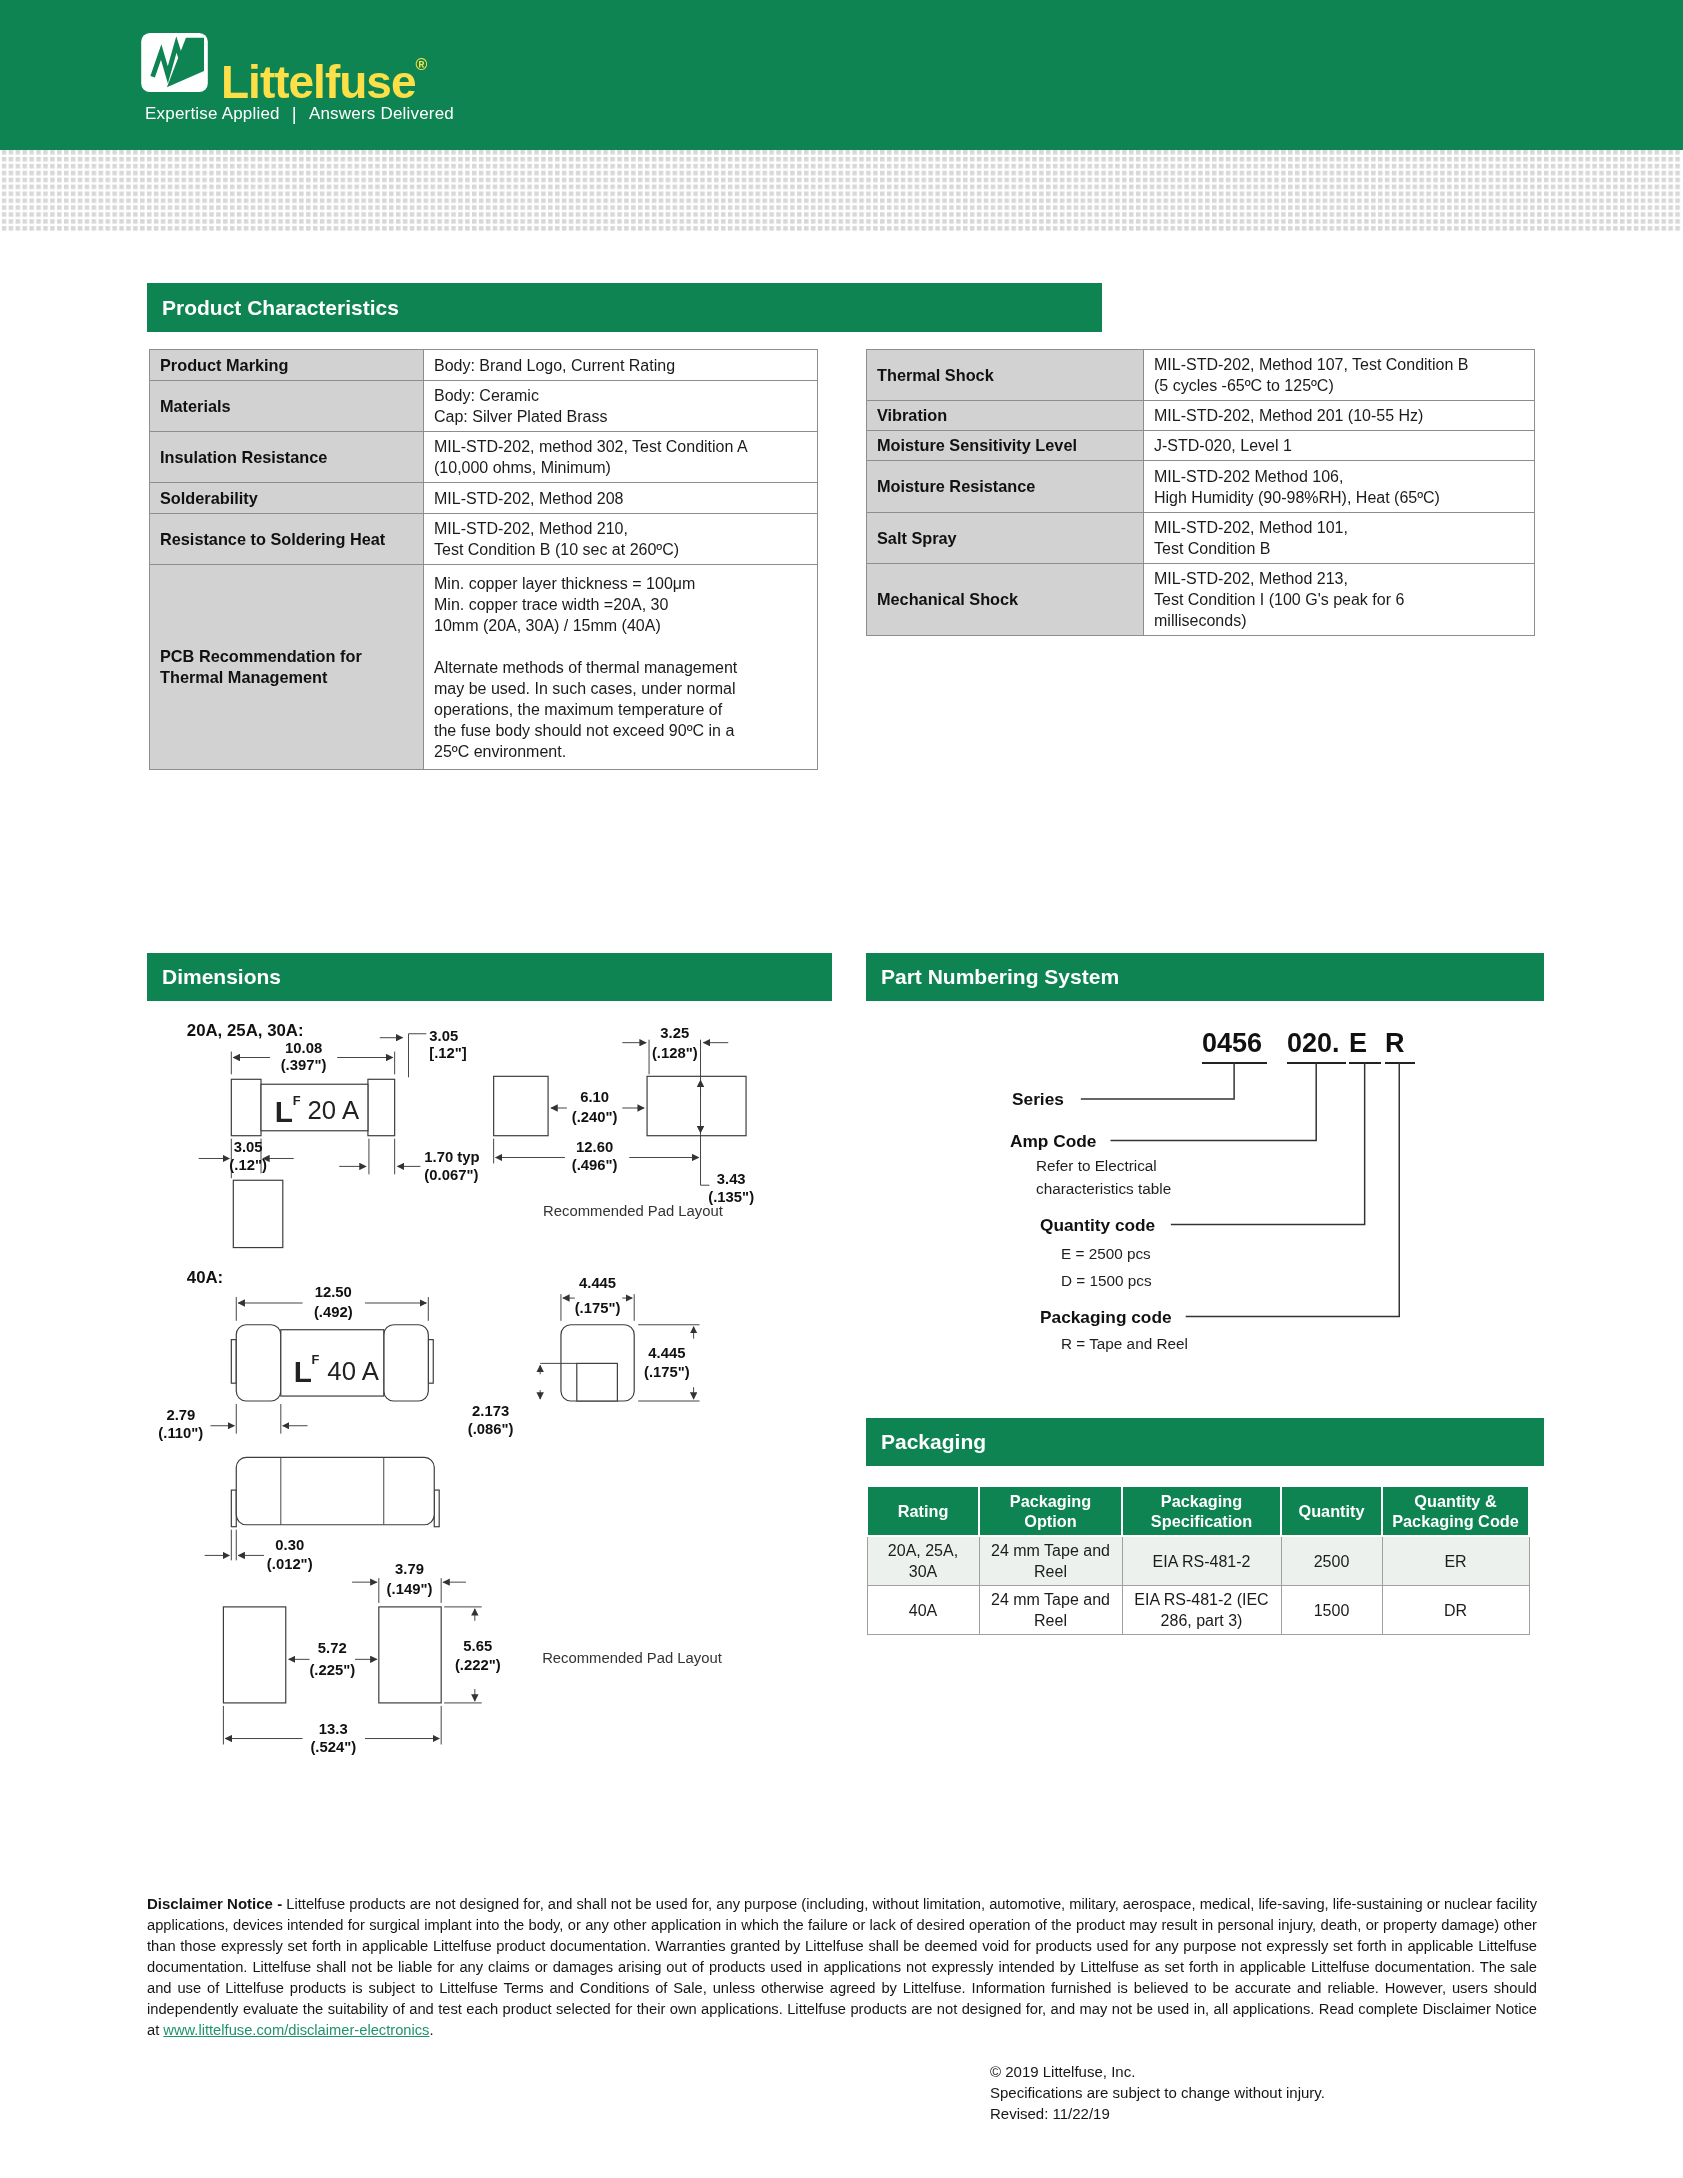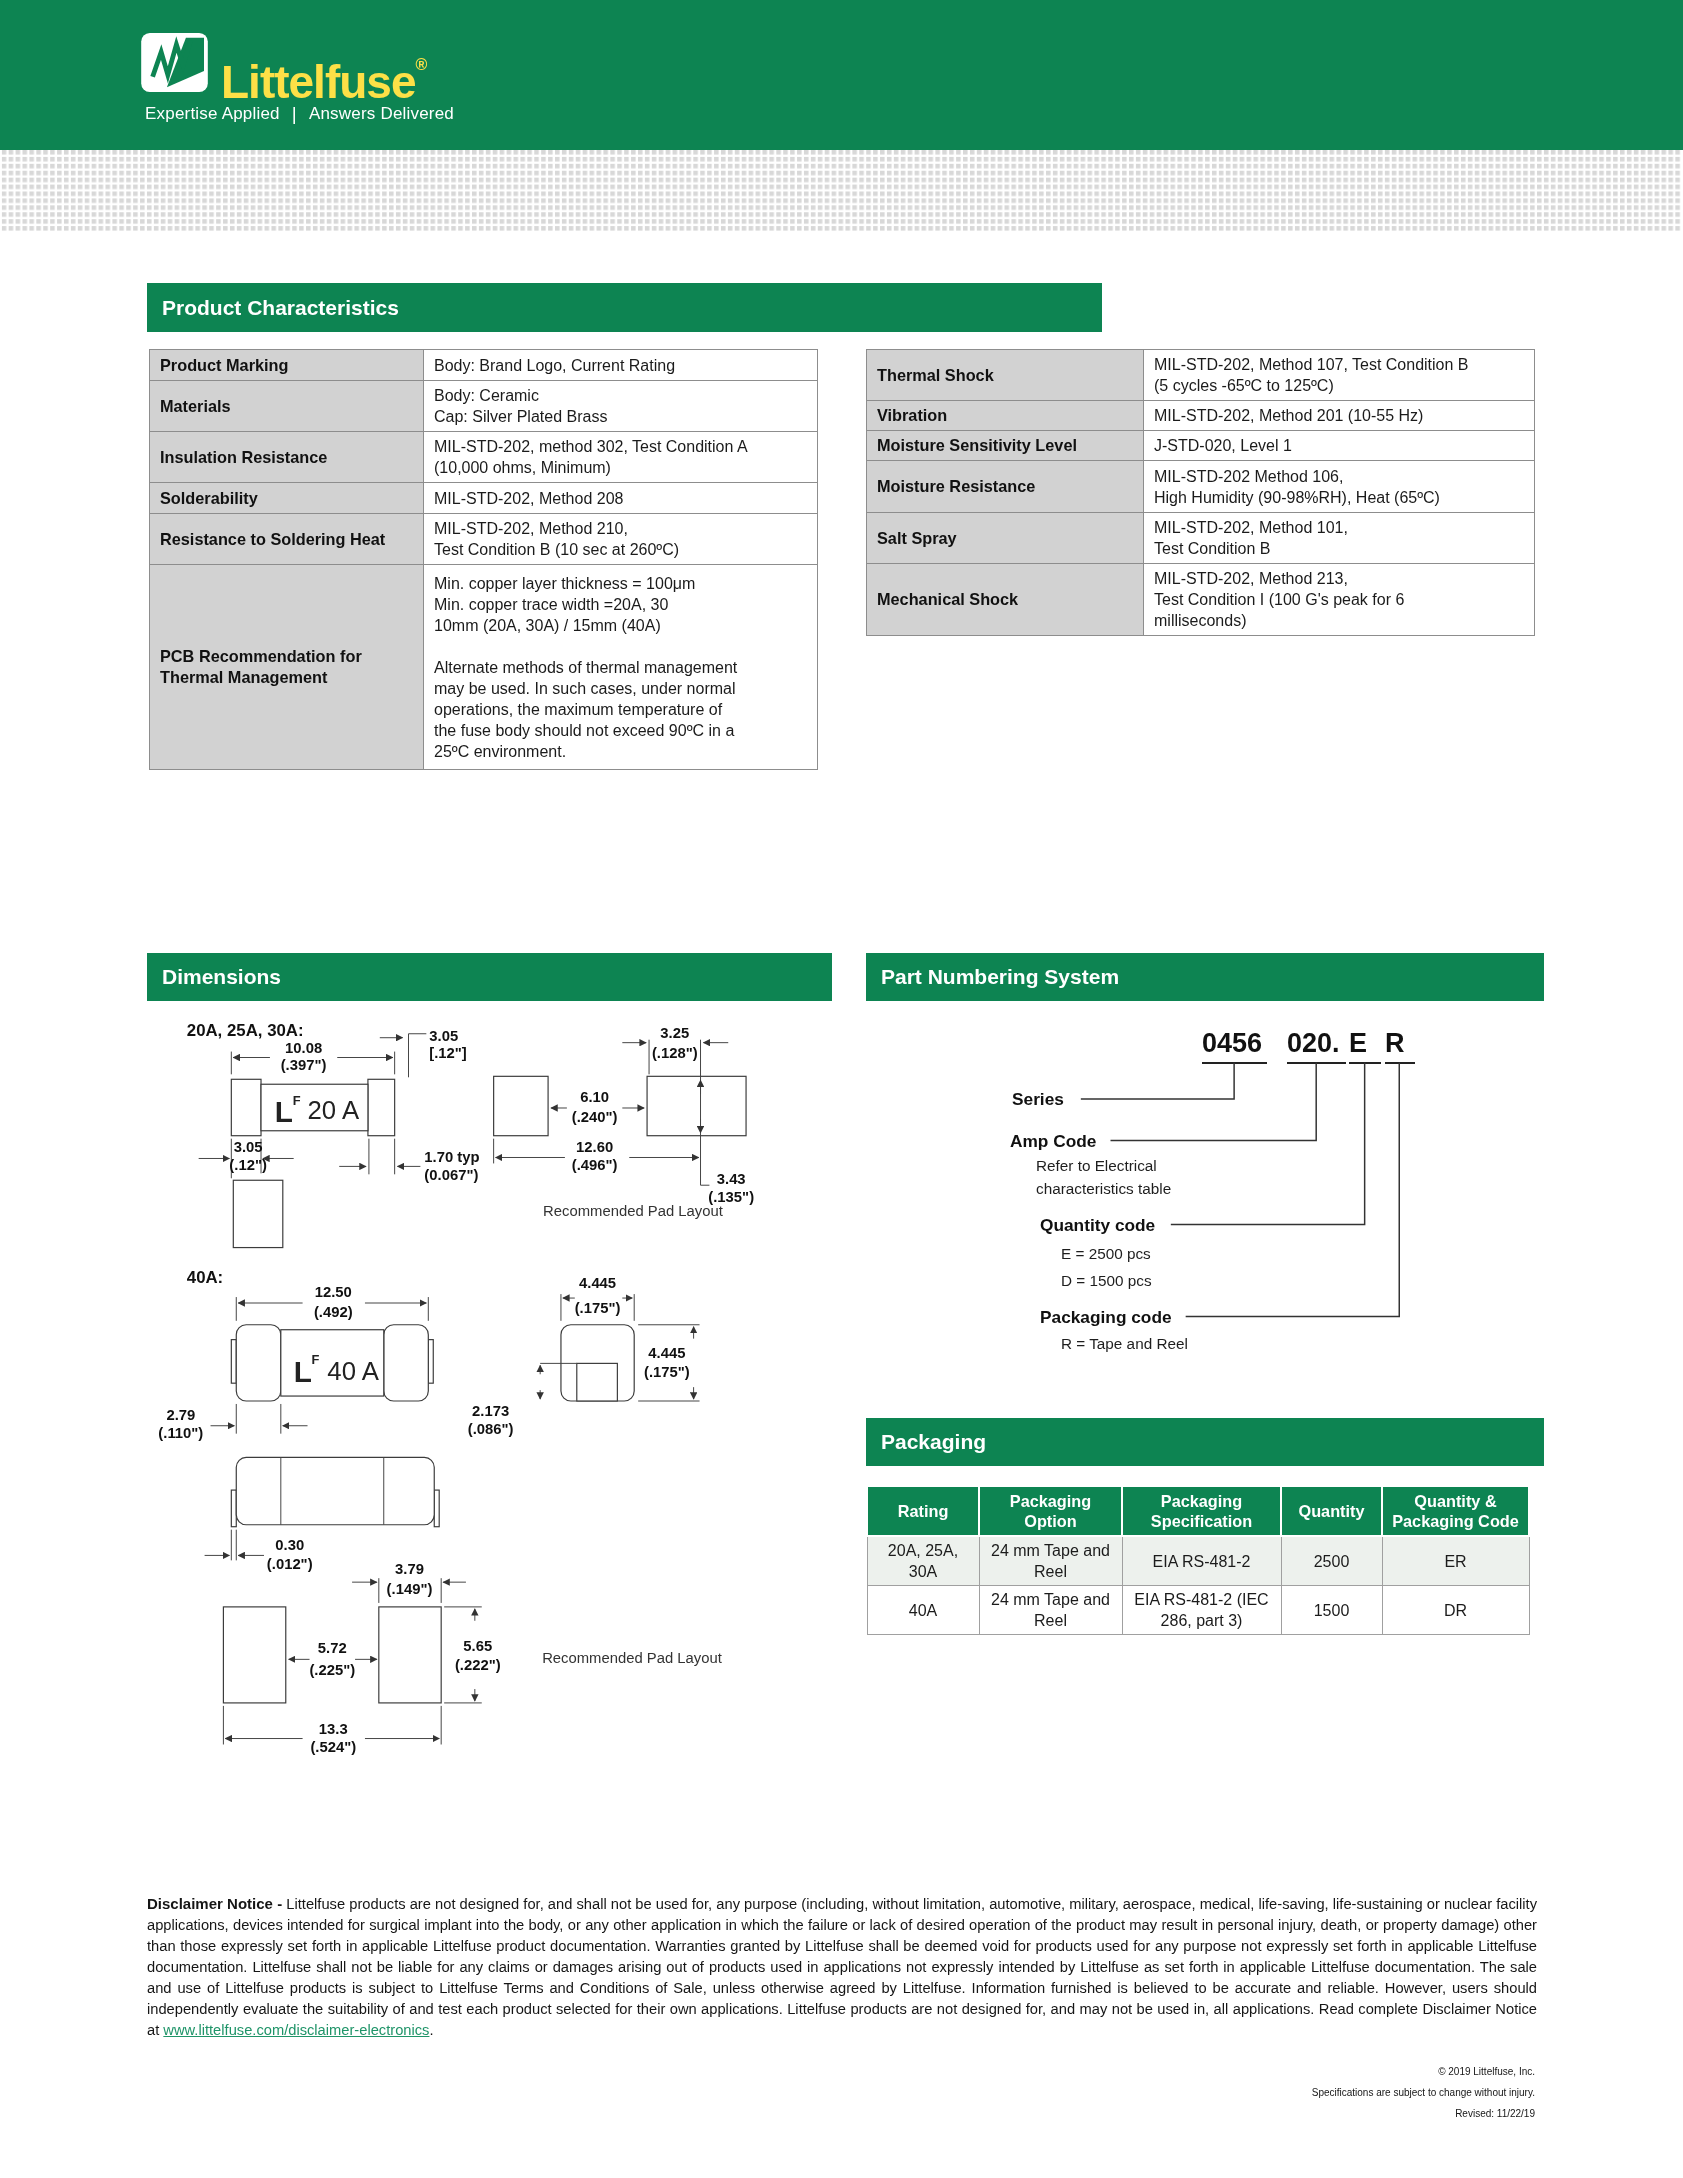--- a/index.html
+++ b/index.html
@@ -38,21 +38,21 @@
   .glab{font:bold 17px "Liberation Sans",sans-serif;fill:#111;}
   .mark{font:26px "Liberation Sans",sans-serif;fill:#222;}
   .markL{font:bold 30px "Liberation Sans",sans-serif;fill:#222;}
   .markF{font:bold 13px "Liberation Sans",sans-serif;fill:#222;}
   .draw{fill:#fff;stroke:#3c3c3c;stroke-width:1.2;}
   .dl{stroke:#444;stroke-width:1;fill:none;}
   
   .disc{left:147px;top:1893px;width:1390px;font-size:14.7px;line-height:21px;text-align:justify;color:#161616;}
   .disc b{font-size:15px;margin-top:8px;}
   .disc a{color:#1f9468;text-decoration:underline;}
-  .footer{left:990px;top:2061px;width:545px;text-align:right;font-size:10px;line-height:21px;color:#161616;}
+  .footer{left:990px;top:2061px;width:545px;font-size:15px;line-height:21px;color:#161616;}
 </style>
 </head>
 <body>
 
 <div class="abs hdr">
   <svg class="abs" style="left:141px;top:33px" width="67" height="59" viewBox="0 0 70 62">
     <rect x="0" y="0" width="70" height="62" rx="9" fill="#ffffff"></rect>
     <path d="M47 5 L66 5 L66 40 L27 57 Z" fill="#0d8452"></path>
     <polyline points="12,46 21,20 28,44 37,12 44,34 52,8" fill="none" stroke="#0d8452" stroke-width="5"></polyline>
   </svg>

